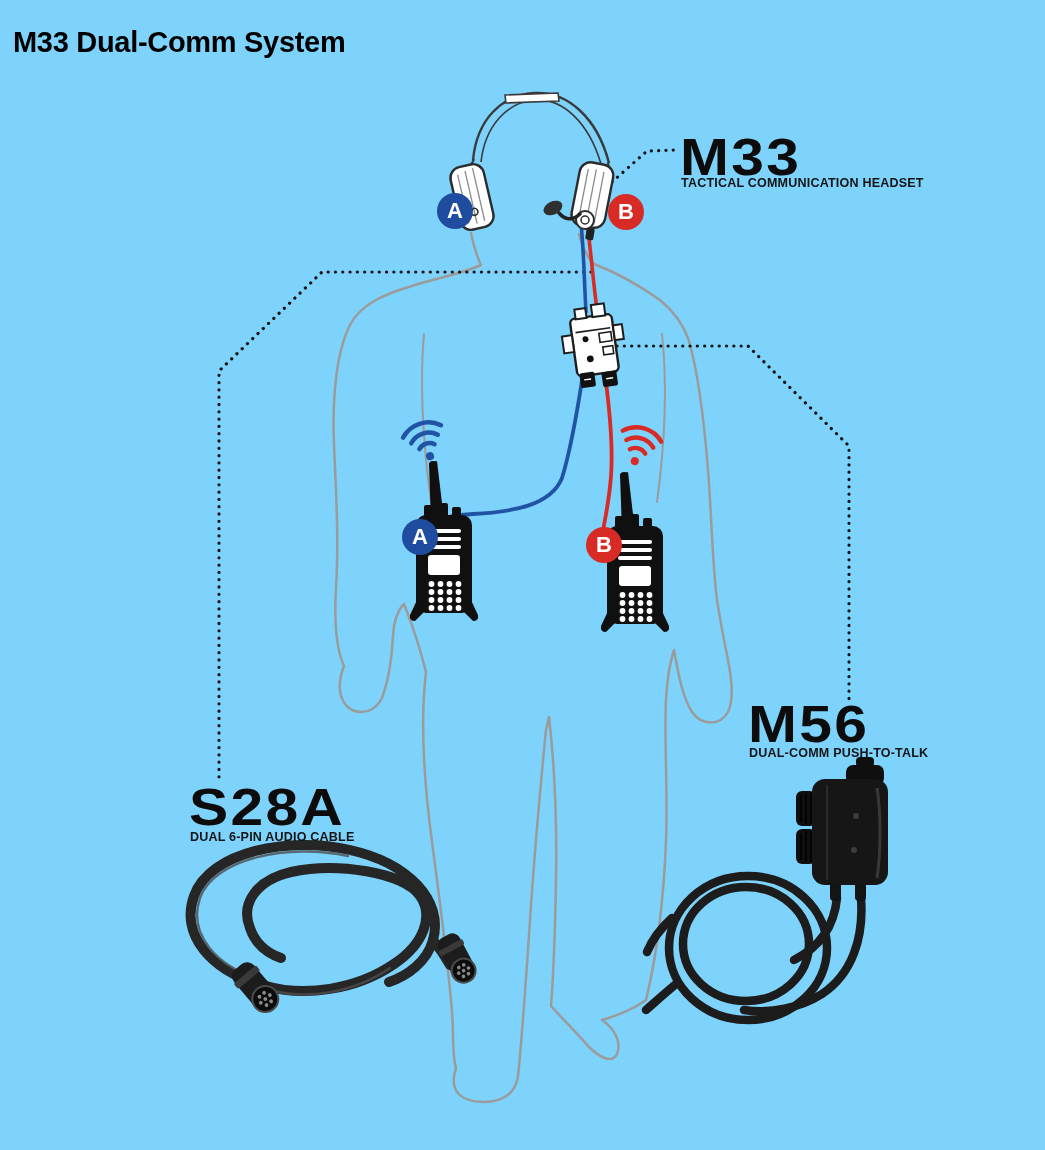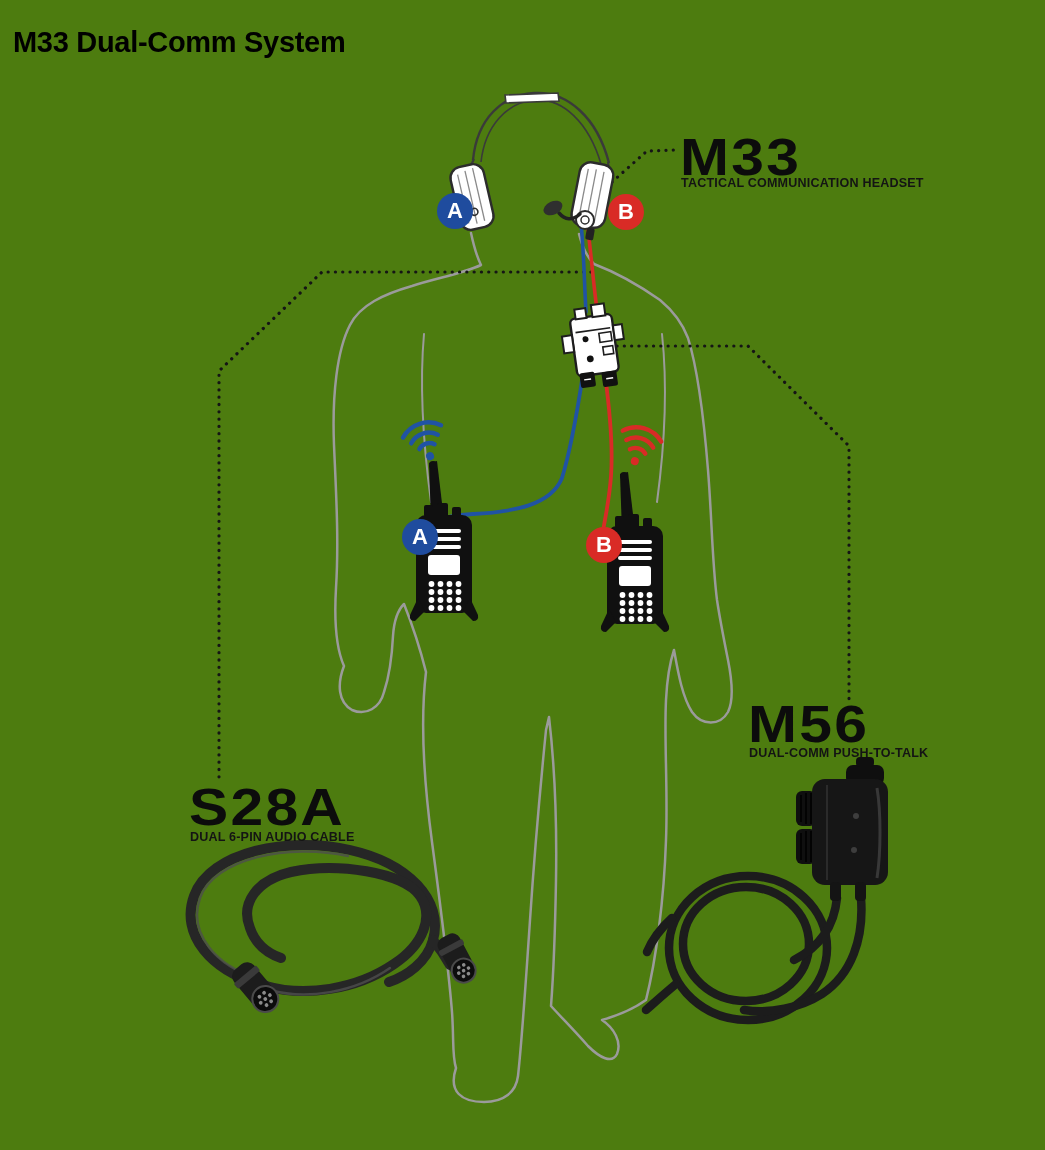--- a/index.html
+++ b/index.html
@@ -1,18 +1,18 @@
 <!DOCTYPE html>
 <html><head>
 <meta charset="utf-8">
 <style>
   * { margin:0; padding:0; box-sizing:border-box; }
   html,body { background:#fff; }
   #stage {
-    position:relative; width:1045px; height:1150px; background:#4d7c0f;
+    position:relative; width:1045px; height:1150px; background:#7dd3fc;
     font-family:"Liberation Sans", sans-serif; overflow:hidden;
   }
   #diagram-svg { position:absolute; left:0; top:0; }
   .page-title {
     position:absolute; left:13px; top:26px;
     font-size:29px; font-weight:bold; color:#000; letter-spacing:-0.3px;
     white-space:nowrap;
   }
   .lbl-big {
     position:absolute; font-weight:bold; font-size:52px; line-height:1;

